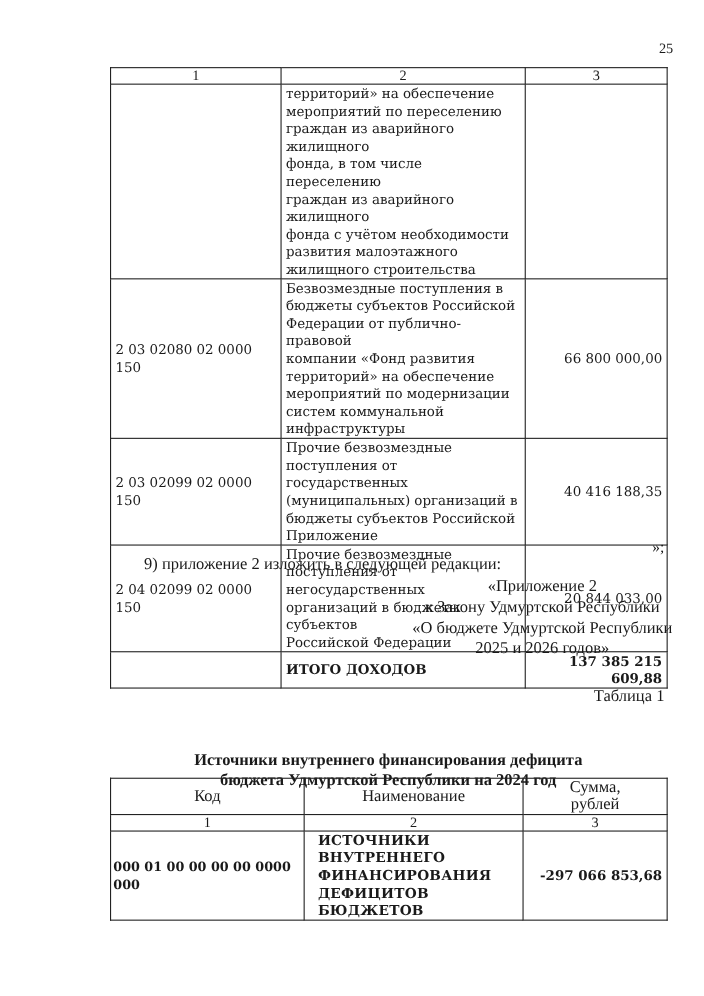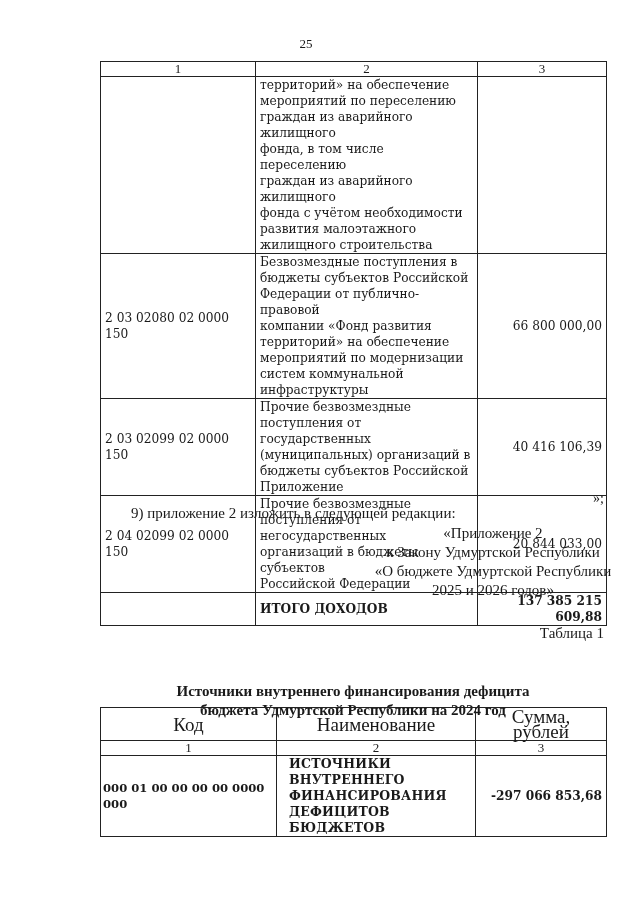--- a/index.html
+++ b/index.html
@@ -3,21 +3,21 @@
 <meta charset="utf-8">
 <style>
   html, body { margin: 0; padding: 0; background: #ffffff; }
   body {
     width: 640px; height: 905px; position: relative; overflow: hidden;
     font-family: "DejaVu Serif", "Liberation Serif", serif;
     color: #1a1a1a;
   }
   .page-num {
     position: absolute; left: 0; width: 612px; top: 36px;
-    text-align: center; font-size: 13px; font-family: "Liberation Serif", serif;
+    text-align: right; font-size: 13px; font-family: "Liberation Serif", serif;
   }
   table.doc {
     position: absolute; border-collapse: collapse; table-layout: fixed;
     font-family: "DejaVu Serif", serif; font-size: 12.2px; line-height: 16px;
   }
   table.doc td {
     border: 1.3px solid #222; padding: 0 4px; vertical-align: middle;
   }
   #t1 { left: 100px; top: 61px; width: 506px; }
   #t1 col.c1 { width: 155px; }
@@ -45,21 +45,21 @@
     font-family: "Liberation Serif", serif;
   }
   .title2 {
     position: absolute; left: 100px; width: 506px; top: 682px; text-align: center;
     font-size: 15px; line-height: 19px; font-weight: bold; font-family: "Liberation Serif", serif;
   }
   #t2 { left: 100px; top: 707px; width: 506px; }
   #t2 col.c1 { width: 176px; }
   #t2 col.c2 { width: 199px; }
   #t2 col.c3 { width: 131px; }
-  #t2 .head td { height: 32px; text-align: center; font-family: "Liberation Serif", serif; font-size: 19px; line-height: 15px; }
+  #t2 .head td { height: 32px; text-align: center; font-family: "Liberation Serif", serif; font-size: 15px; line-height: 15px; }
   #t2 .nums td { height: 14px; line-height: 14px; text-align: center; font-family: "Liberation Serif", serif; font-size: 13px; }
   #t2 .data td { height: 62px; }
   #t2 .data .code { font-weight: bold; font-size: 11.6px; padding: 0 2px; }
   #t2 .data .desc { font-weight: bold; font-size: 12.5px; line-height: 16px; letter-spacing: 0.2px; padding-left: 12px; }
   #t2 .data .amt { font-weight: bold; }
 </style>
 </head>
 <body>
 
 <div class="page-num">25</div>
@@ -106,21 +106,21 @@
   </tr>
   <tr style="height:76px">
     <td class="code">2 03 02099 02 0000 150</td>
     <td class="desc">
       <div>Прочие безвозмездные</div>
       <div>поступления от государственных</div>
       <div>(муниципальных) организаций в</div>
       <div>бюджеты субъектов Российской</div>
       <div>Приложение</div>
     </td>
-    <td class="amt">40 416 106,39</td>
+    <td class="amt">40 416 188,35</td>
   </tr>
   <tr style="height:64px">
     <td class="code">2 04 02099 02 0000 150</td>
     <td class="desc">
       <div>Прочие безвозмездные</div>
       <div>поступления от негосударственных</div>
       <div>организаций в бюджеты субъектов</div>
       <div>Российской Федерации</div>
     </td>
     <td class="amt">20 844 033,00</td>

